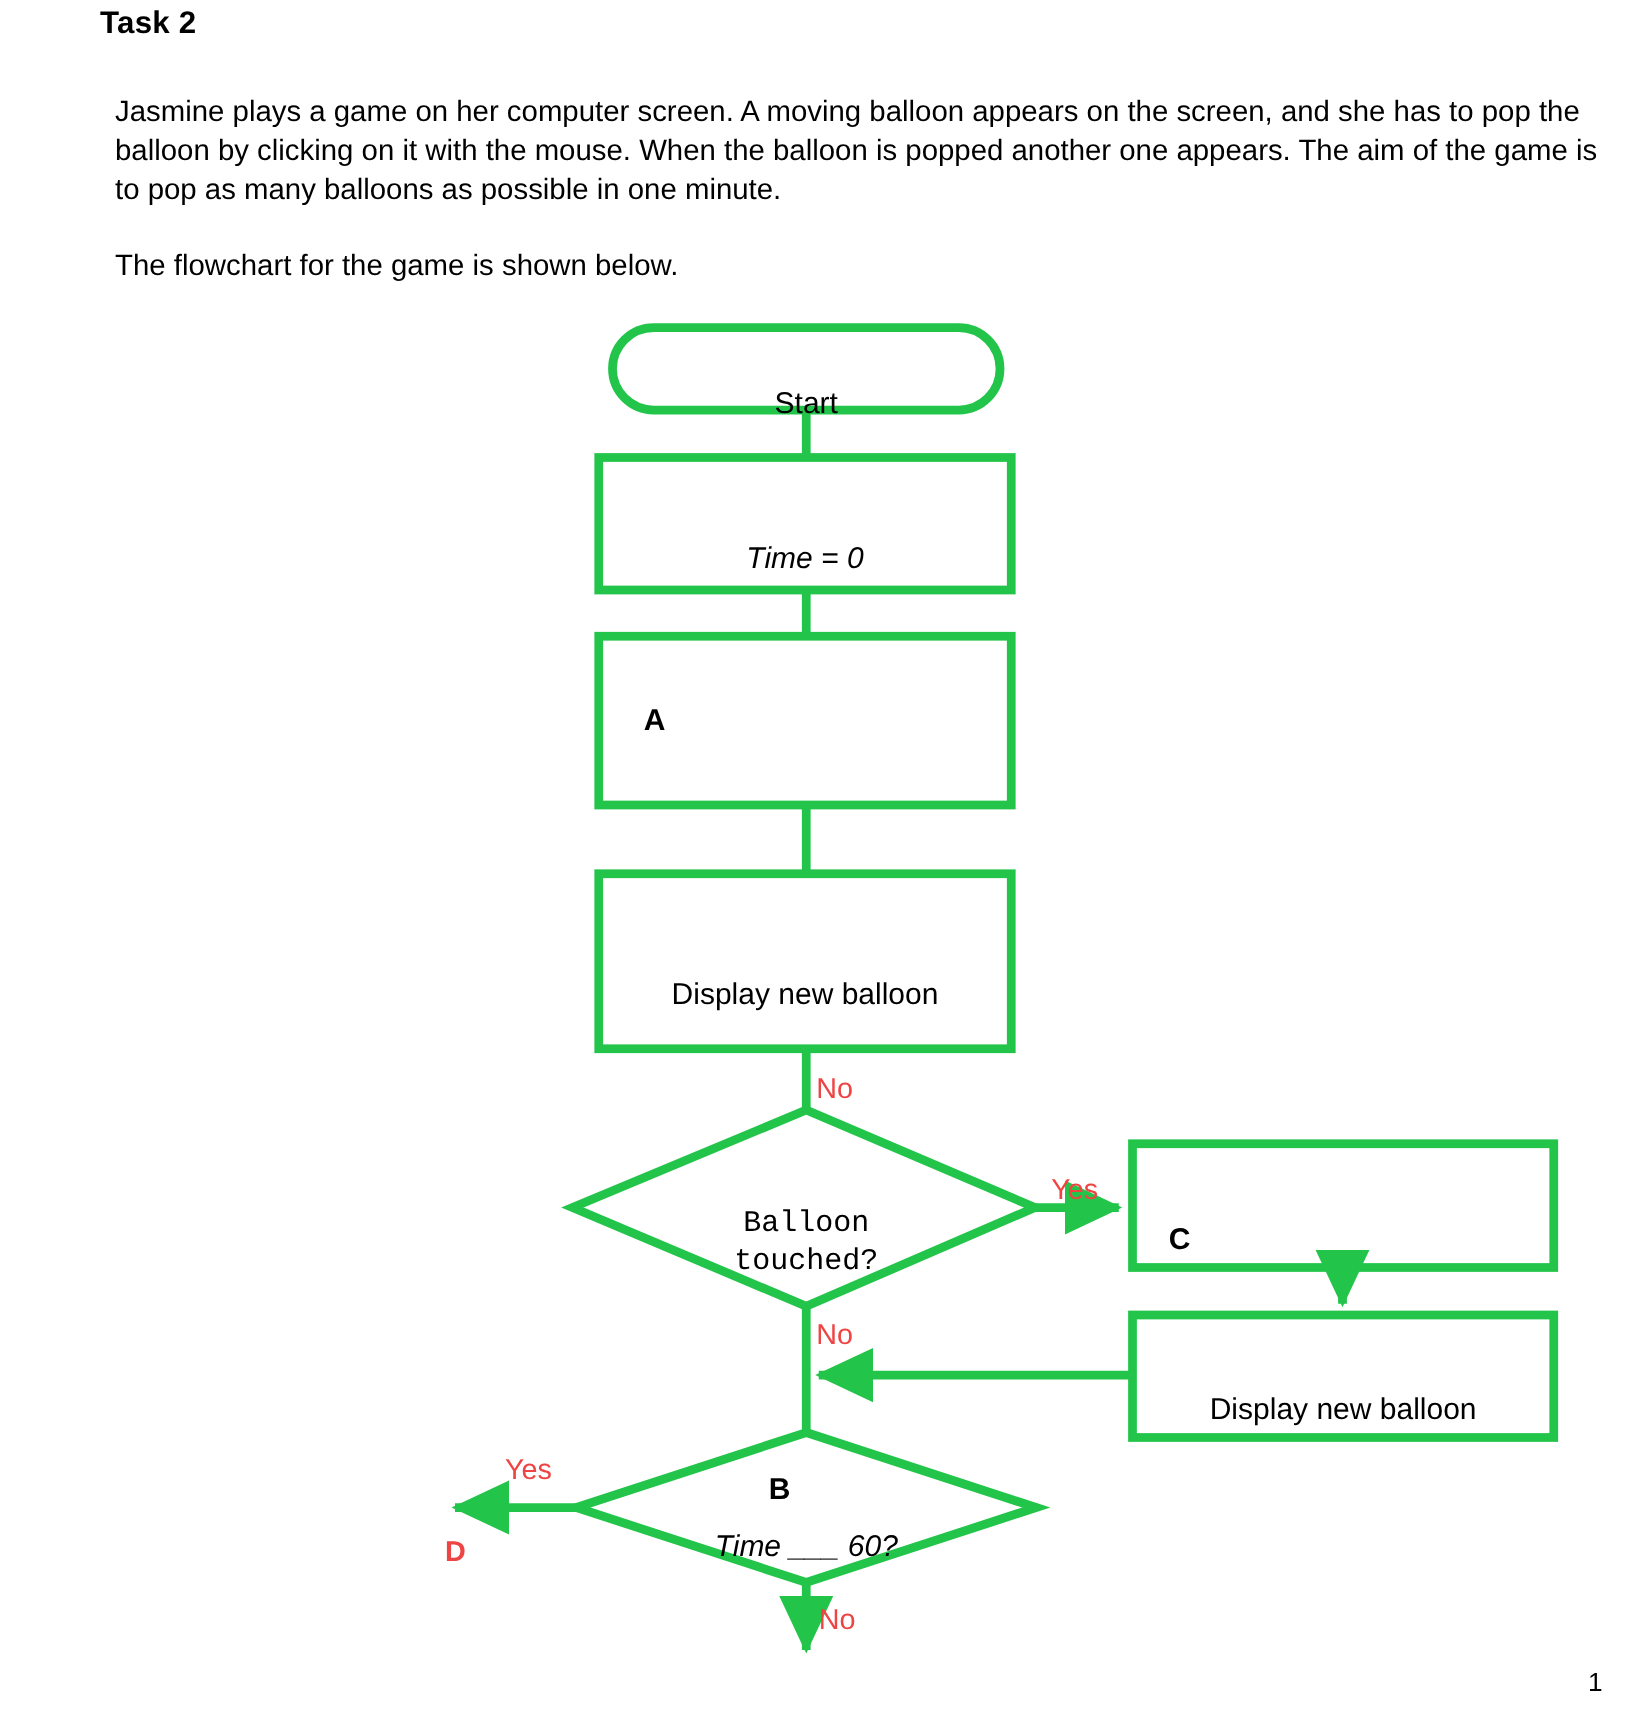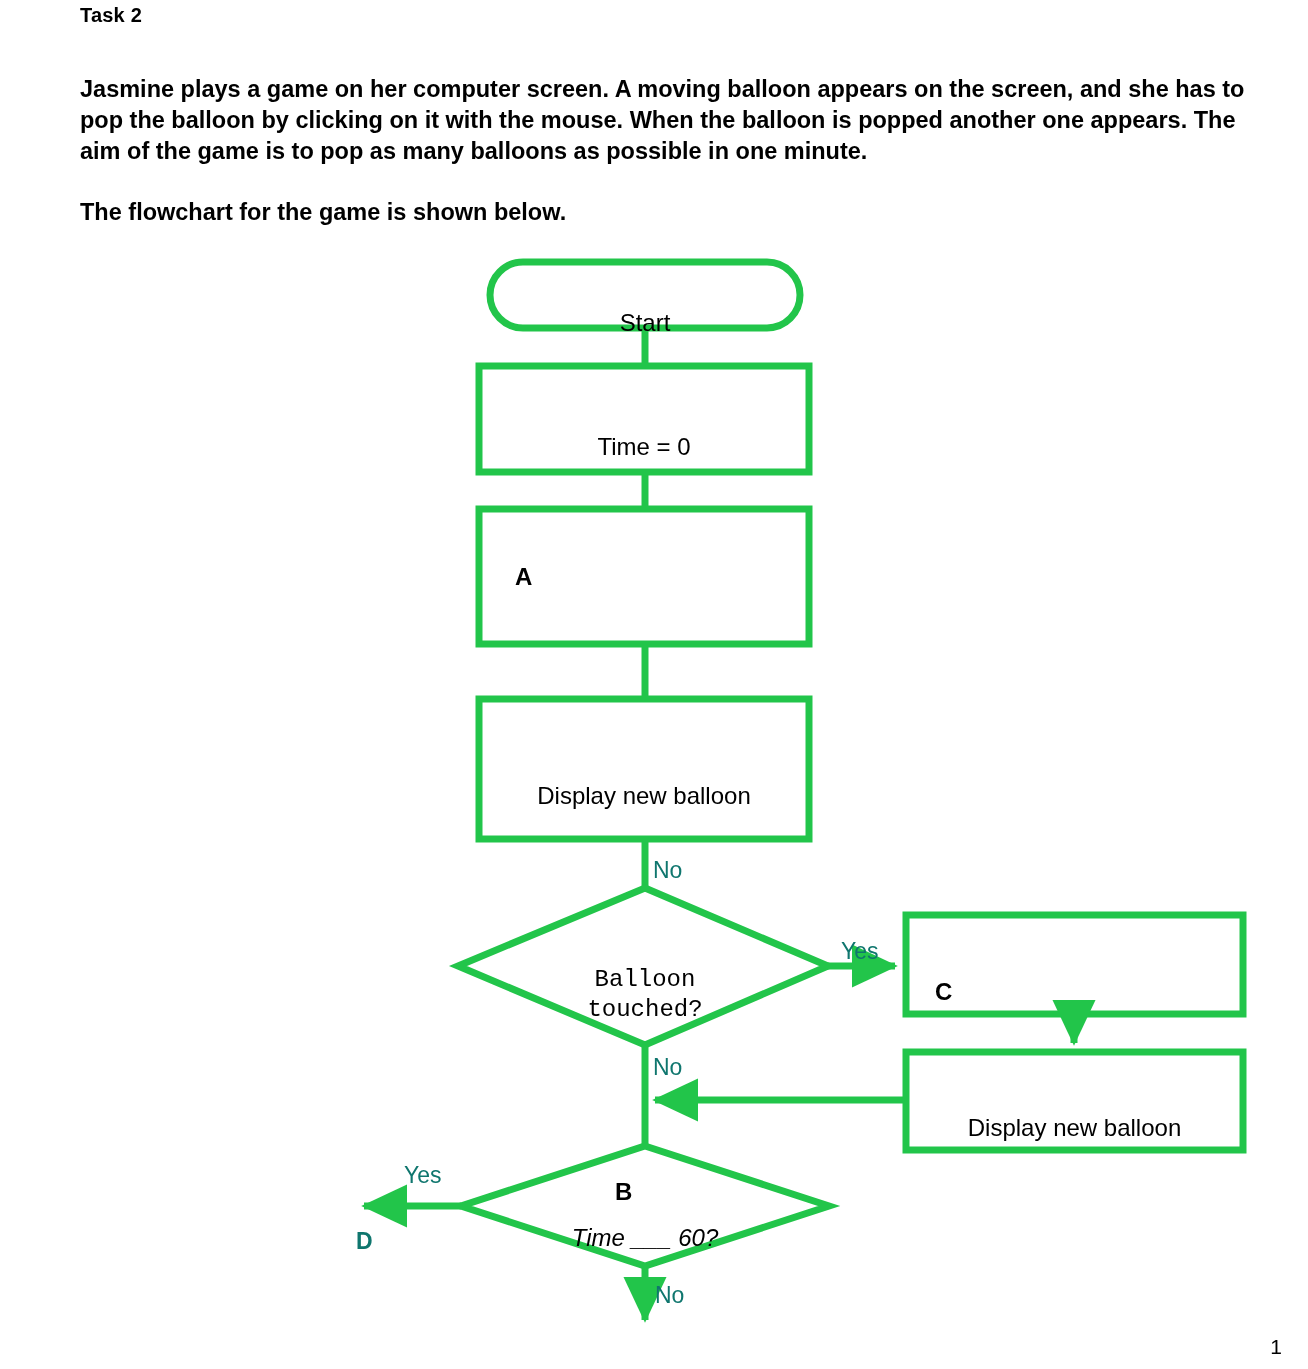--- a/index.html
+++ b/index.html
@@ -17,31 +17,30 @@
   }
   #page {
     position: relative;
     width: 1308px;
     height: 1369px;
   }
   .task-title {
     position: absolute;
     left: 80px;
     top: 4px;
-    font-size: 20px;
+    font-size: 25px;
     font-weight: bold;
     letter-spacing: 0.2px;
   }
   .para {
     position: absolute;
-    left: 80px;
+    left: 92px;
     font-size: 23.5px;
     line-height: 31px;
     width: 1190px;
-    font-weight: bold;
   }
   #para1 { top: 74px; }
   #para2 { top: 197px; }
 
   .page-number {
     position: absolute;
     right: 26px;
     bottom: 10px;
     font-size: 21px;
   }
@@ -60,21 +59,21 @@
     line-height: 30px;
     color: #000;
     text-align: center;
     white-space: pre-line;
     margin-top: 27px;
   }
   .node-text.bold { font-weight: bold; }
   .edge-label {
     position: absolute;
     font-size: 23px;
-    color: #0f766e;
+    color: #ef4444;
   }
   .edge-label.bold { font-weight: bold; }
 </style>
 </head>
 <body>
 
 <div id="page">
 
   <div class="task-title">Task 2</div>
   <div class="para" id="para1">Jasmine plays a game on her computer screen. A moving balloon appears on the screen, and she has to pop the balloon by clicking on it with the mouse. When the balloon is popped another one appears. The aim of the game is to pop as many balloons as possible in one minute.</div>
@@ -123,21 +122,21 @@
 
       <line x1="461" y1="1206" x2="364" y2="1206" marker-end="url(#arrowGreen)"></line>
 
       <line x1="645" y1="1266" x2="645" y2="1320" marker-end="url(#arrowGreen)"></line>
 
     </g>
   </svg>
 
   <div class="node-text" style="left:490px; top:281px; width:310px;">Start</div>
 
-  <div class="node-text" style="left:479px; top:405px; width:330px;">Time = 0</div>
+  <div class="node-text" style="left:479px; top:405px; width:330px;font-style:italic;">Time = 0</div>
 
   <div class="node-text bold" style="left:515px; top:535px; width:60px; text-align:left;">A</div>
 
   <div class="node-text" style="left:479px; top:754px; width:330px;">Display new balloon</div>
 
   <div class="node-text" style="left:520px; top:938px; width:250px;font-family:Liberation Mono, monospace;">Balloon
 touched?</div>
 
   <div class="node-text bold" style="left:935px; top:950px; width:60px; text-align:left;">C</div>
 

